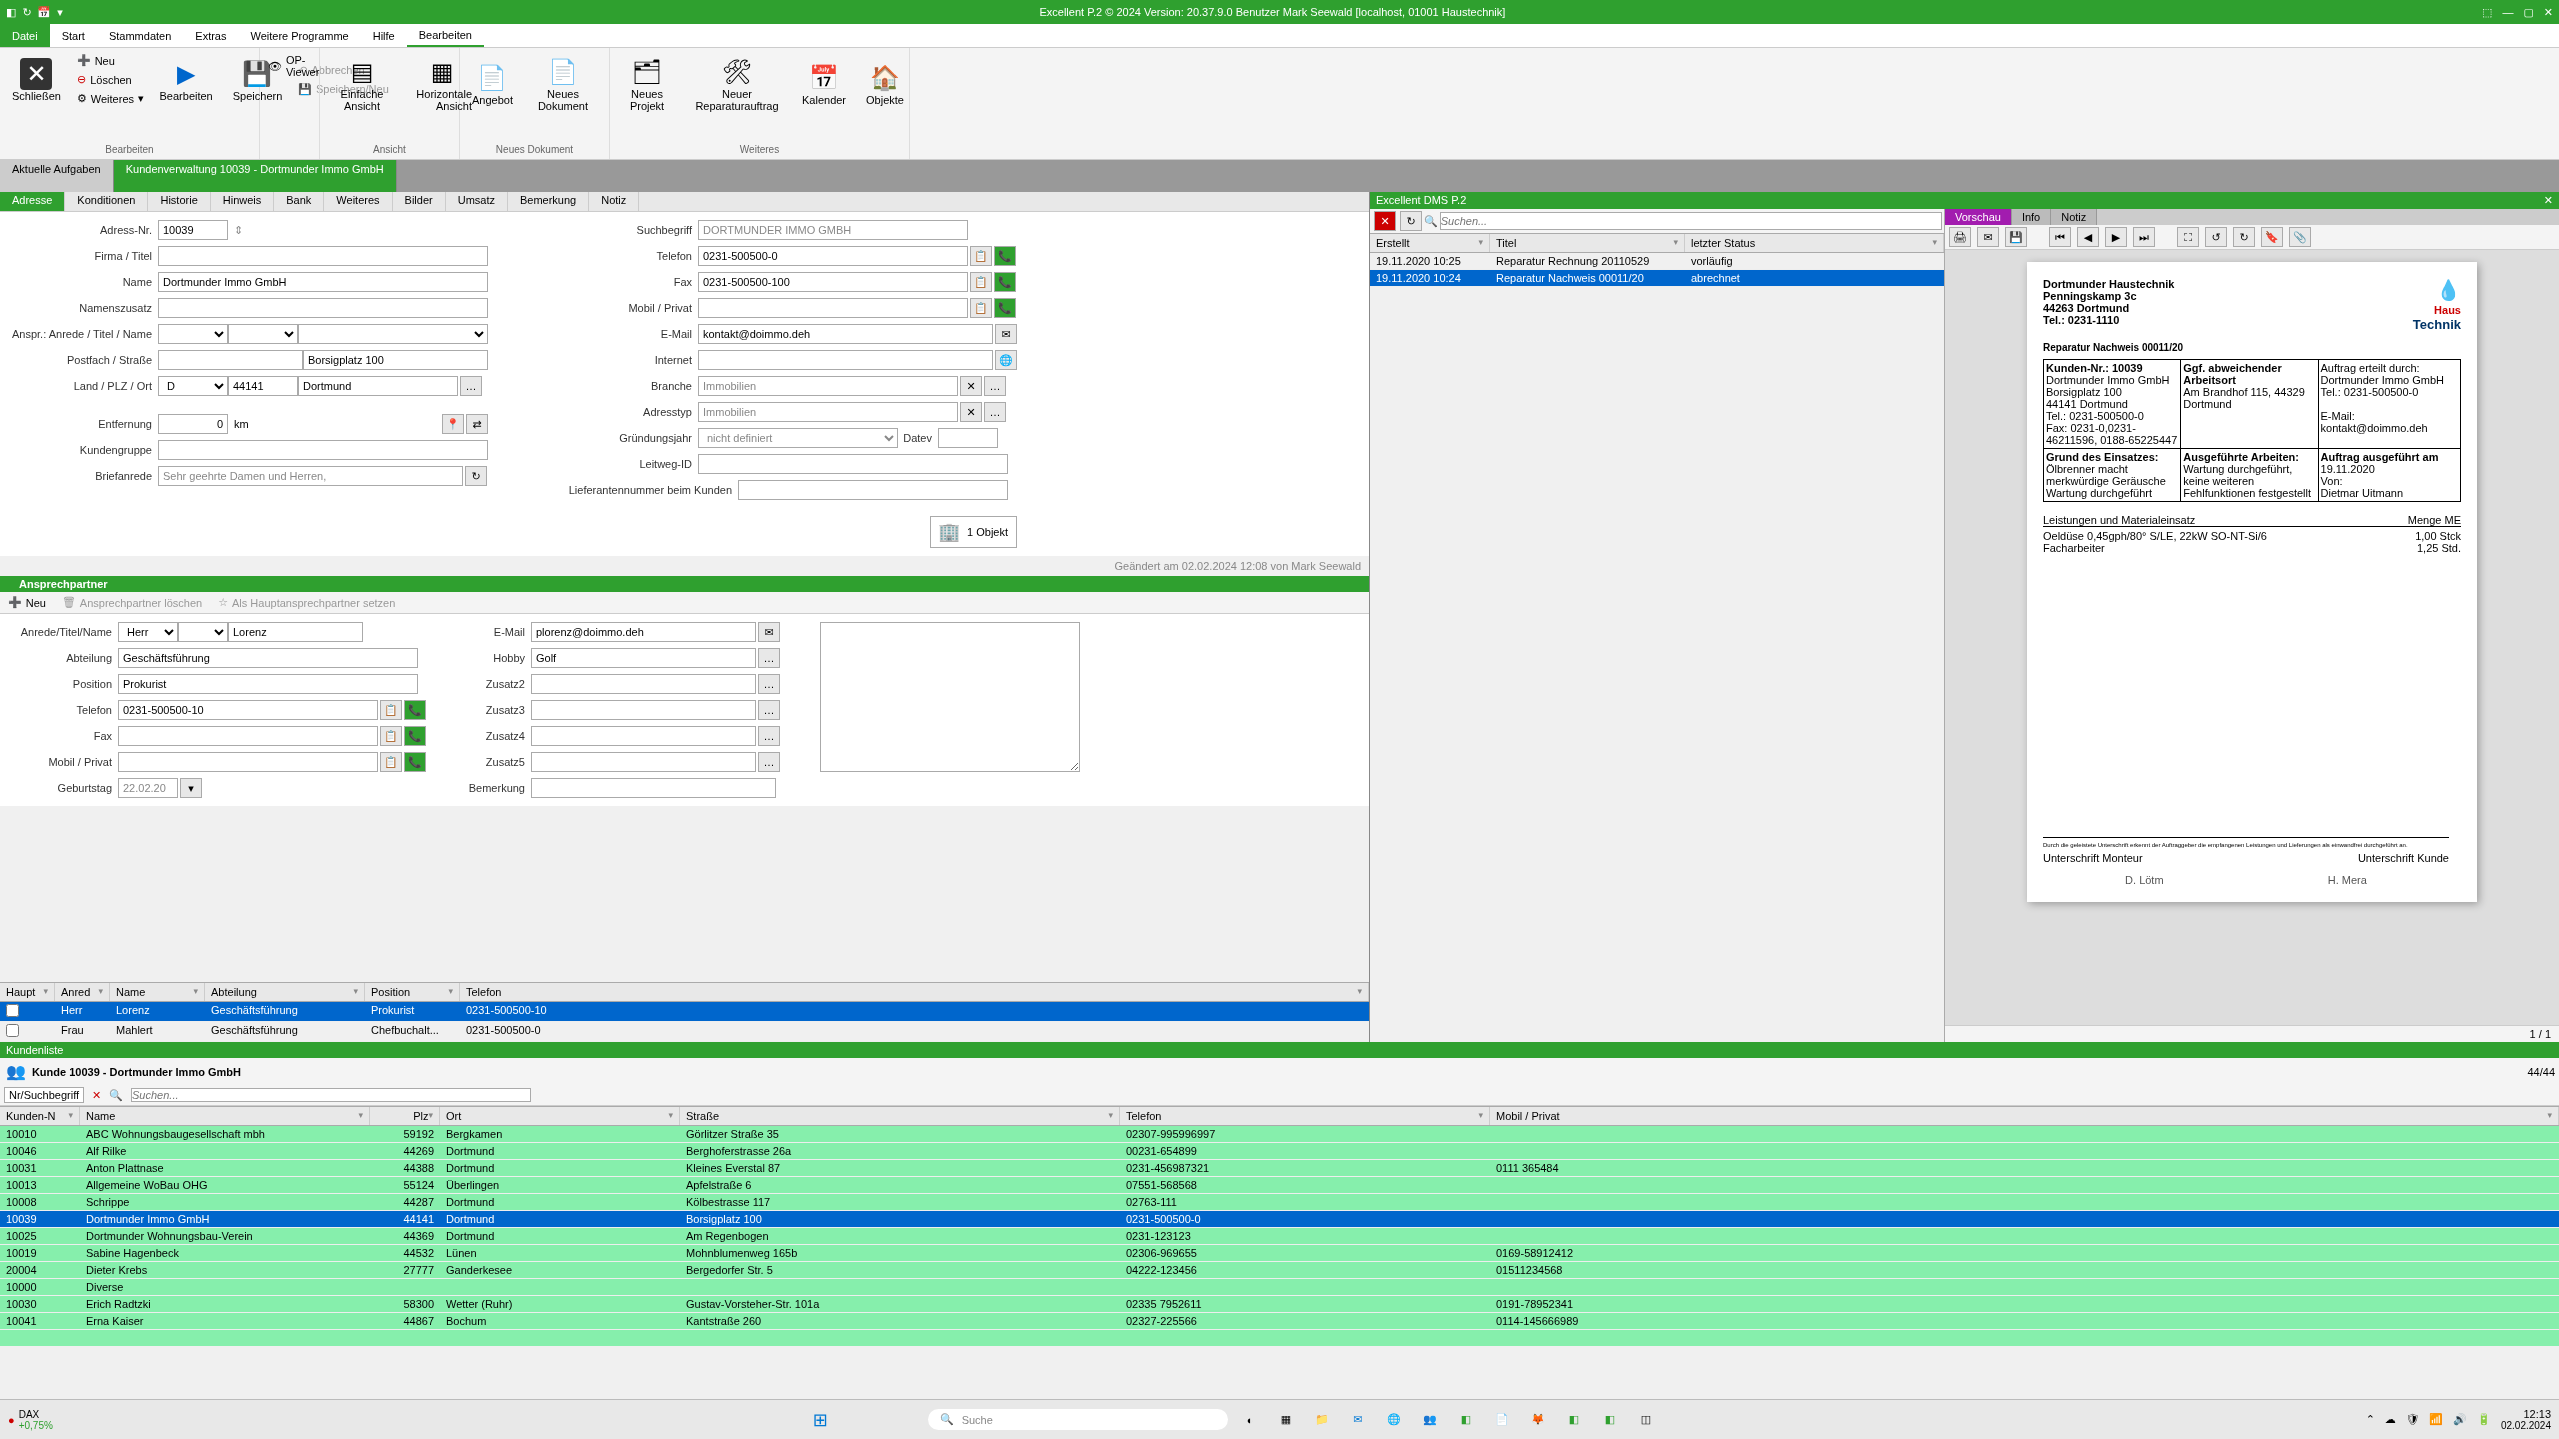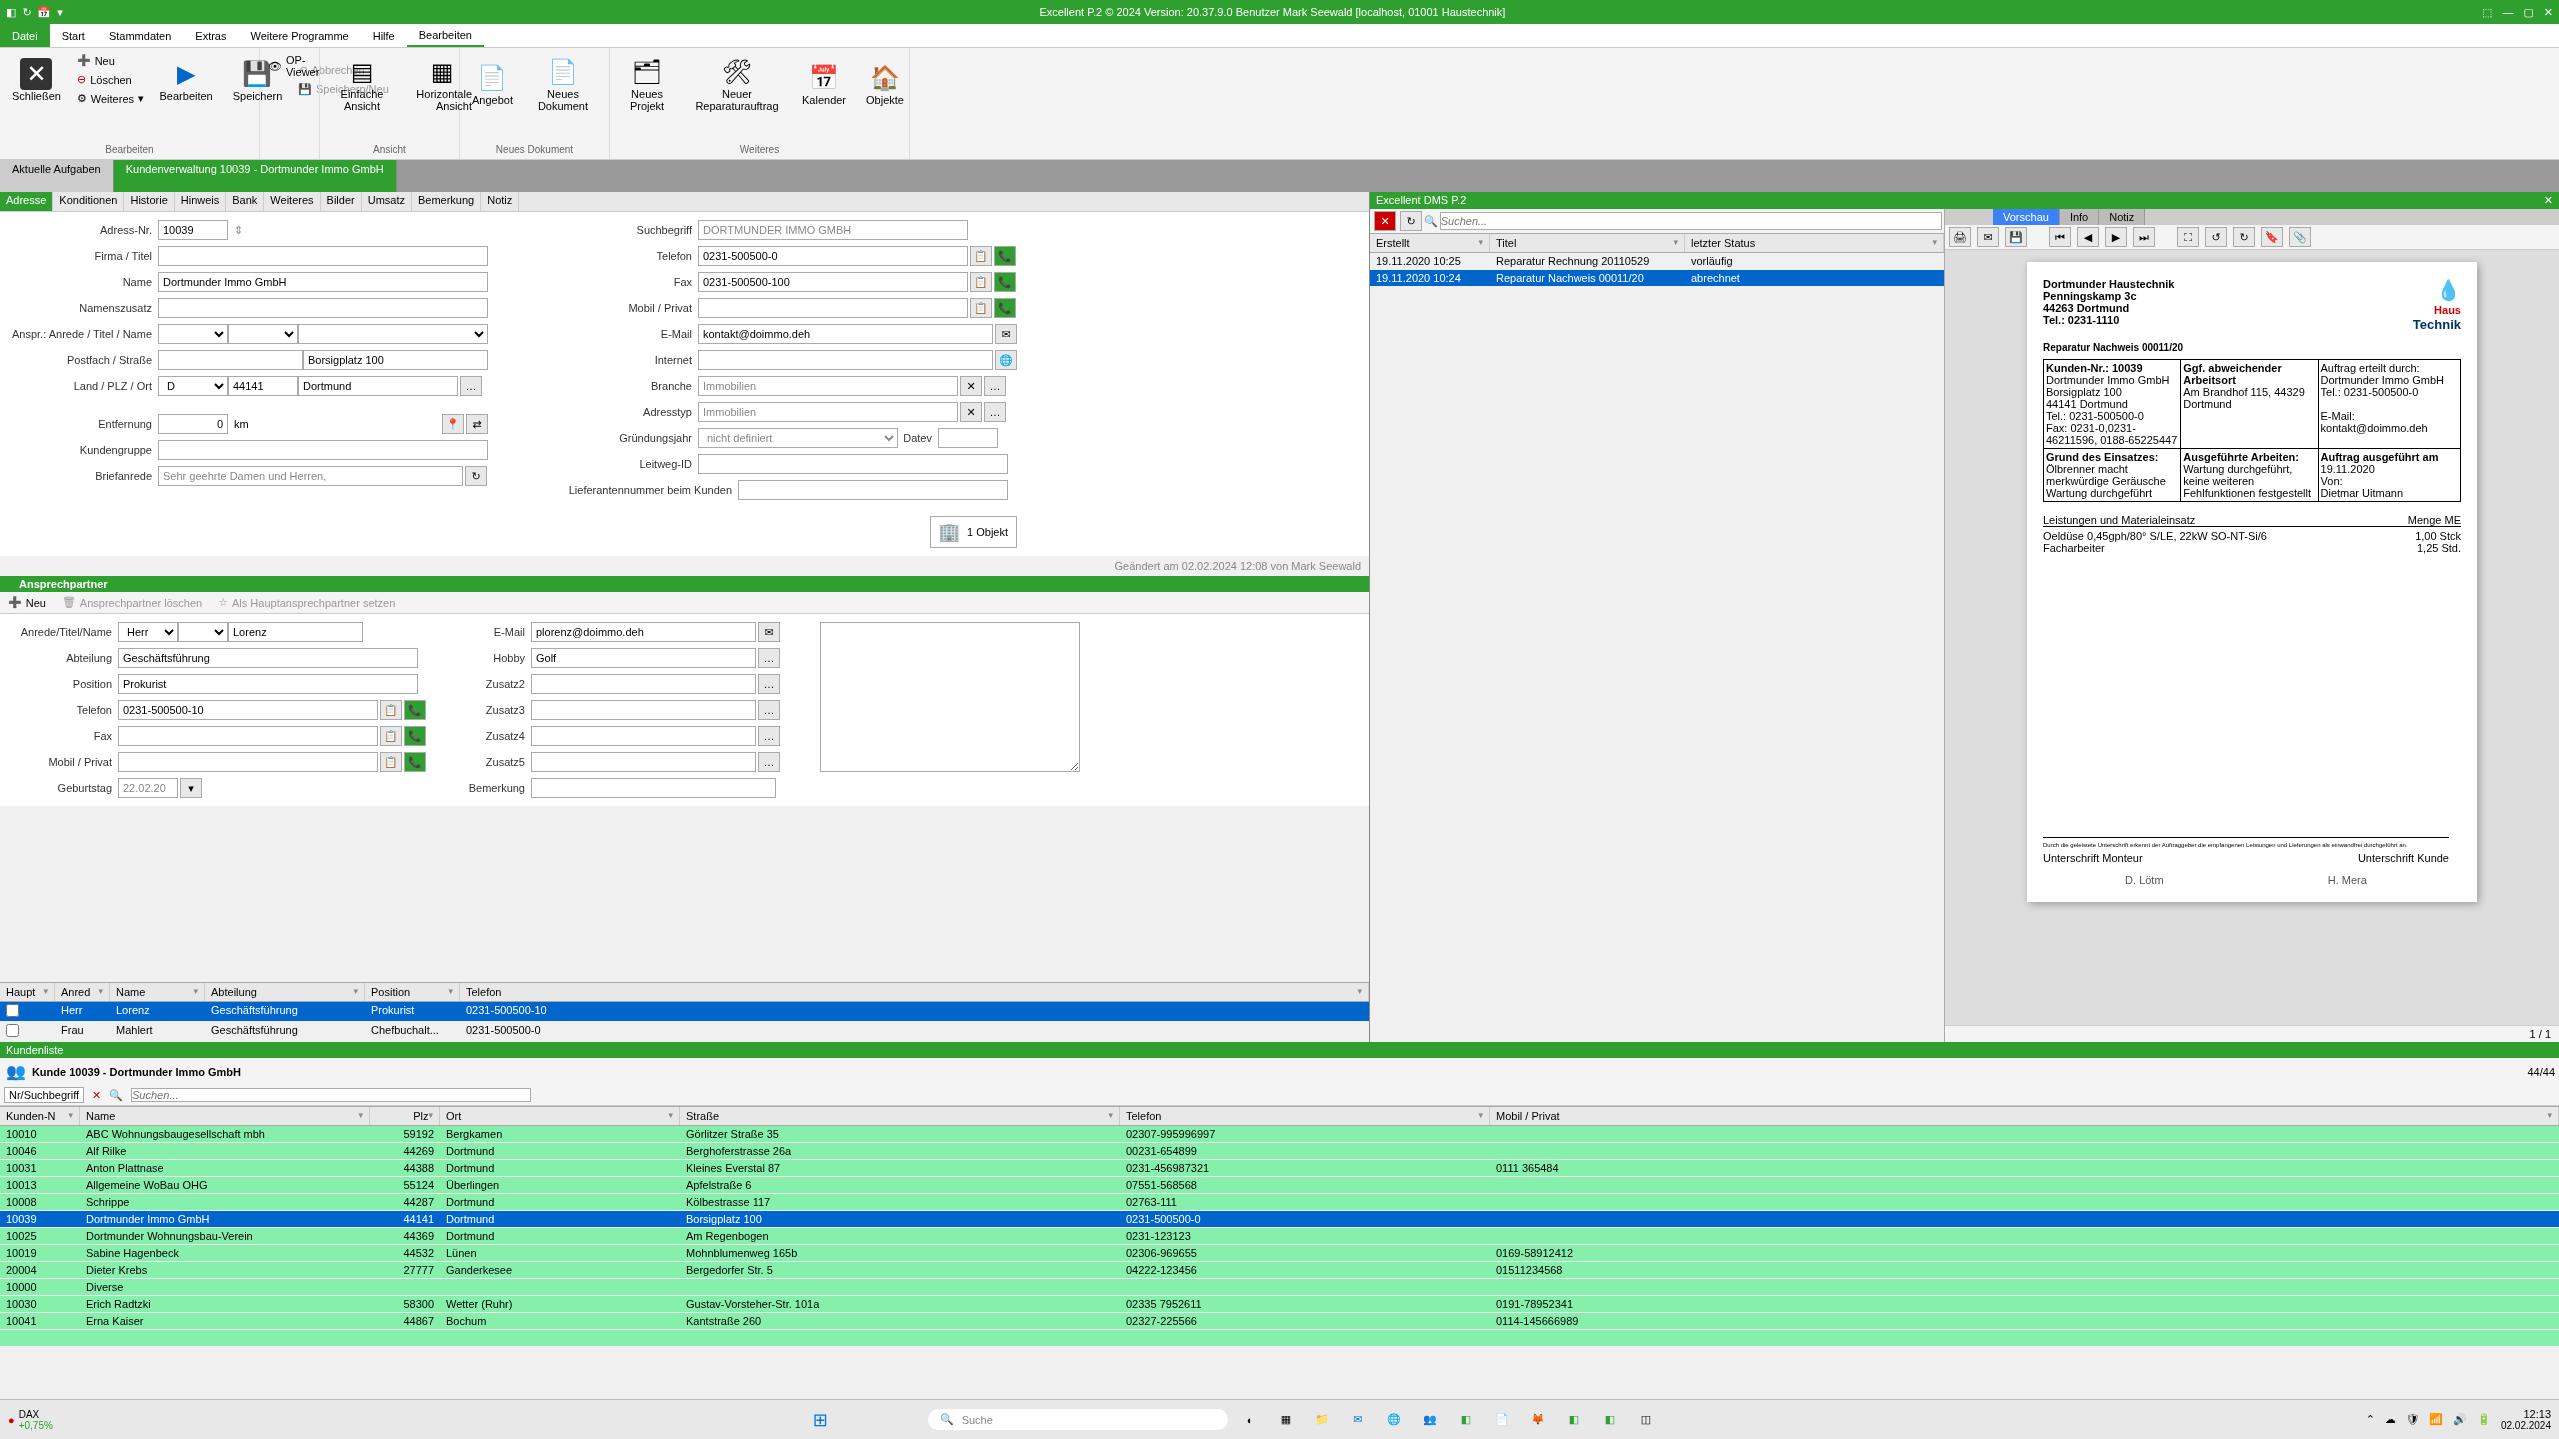--- a/index.html
+++ b/index.html
@@ -17,21 +17,21 @@
 .ribbon-group-label { text-align: center; font-size: 10px; color: #666; }
 .ribbon-big-btn { display: flex; flex-direction: column; align-items: center; justify-content: center; padding: 4px 8px; cursor: pointer; }
 .ribbon-big-btn .icon { width: 32px; height: 32px; display: flex; align-items: center; justify-content: center; font-size: 24px; }
 .ribbon-small-btn { display: flex; align-items: center; gap: 4px; padding: 2px 4px; cursor: pointer; }
 .ribbon-row { display: flex; flex-direction: row; gap: 4px; }
 .ribbon-col { display: flex; flex-direction: column; gap: 2px; }
 .doc-tabs { height: 32px; background: #999; display: flex; }
 .doc-tab { padding: 3px 12px; background: #ccc; border-right: 1px solid #888; cursor: pointer; }
 .doc-tab.active { background: #2fa02f; color: #fff; }
 .subtabs { height: 20px; background: #e8e8e8; display: flex; border-bottom: 1px solid #ccc; }
-.subtab { padding: 2px 6px; cursor: pointer; border-right: 1px solid #ccc; }
+.subtab { padding: 2px 12px; cursor: pointer; border-right: 1px solid #ccc; }
 .subtab.active { background: #2fa02f; color: #fff; }
 .main-split { display: flex; height: 850px; }
 .left-col { flex: 1; display: flex; flex-direction: column; }
 .right-col { width: 1190px; display: flex; flex-direction: column; border-left: 1px solid #888; }
 .form-area { background: #fff; padding: 8px; display: flex; gap: 60px; }
 .form-col { display: flex; flex-direction: column; gap: 6px; }
 .form-row { display: flex; align-items: center; }
 .form-row label { width: 150px; text-align: right; padding-right: 6px; color: #333; }
 .form-row input, .form-row select { border: 1px solid #aaa; height: 20px; padding: 1px 4px; background: #fff; }
 .icon-btn { width: 22px; height: 20px; border: 1px solid #aaa; background: #e8e8e8; display: inline-flex; align-items: center; justify-content: center; cursor: pointer; margin-left: 2px; }
@@ -41,21 +41,21 @@
 .contact-form { background: #fff; padding: 8px; display: flex; gap: 40px; }
 .grid-header { background: #e8e8e8; display: flex; border-bottom: 1px solid #aaa; border-top: 1px solid #aaa; }
 .grid-header .col { padding: 3px 6px; border-right: 1px solid #ccc; display: flex; justify-content: space-between; }
 .grid-row { display: flex; border-bottom: 1px solid #eee; cursor: pointer; }
 .grid-row .col { padding: 2px 6px; overflow: hidden; white-space: nowrap; }
 .grid-row.selected { background: #0066cc; color: #fff; }
 .dms-header { background: #2fa02f; color: #fff; padding: 2px 6px; display: flex; justify-content: space-between; }
 .dms-toolbar { background: #f4f4f4; padding: 2px; display: flex; gap: 2px; align-items: center; }
 .dms-tabs { display: flex; background: #ccc; }
 .dms-tab { padding: 2px 10px; background: #bbb; cursor: pointer; border-right: 1px solid #999; }
-.dms-tab.active { background: #3b82f6; color: #fff; margin-left: 48px; }
+.dms-tab.active { background: #a21caf; color: #fff; }
 .preview-toolbar { background: #f4f4f4; padding: 2px; display: flex; gap: 4px; border-bottom: 1px solid #ccc; }
 .preview-area { flex: 1; background: #ddd; display: flex; justify-content: center; align-items: flex-start; padding: 12px; overflow: auto; }
 .doc-page { width: 450px; min-height: 640px; background: #fff; box-shadow: 2px 2px 8px rgba(0,0,0,0.3); padding: 16px; font-size: 8px; position: relative; }
 .kundenliste-header { background: #2fa02f; color: #fff; padding: 2px 6px; }
 .kundenliste-title { background: #f4f4f4; padding: 4px 6px; display: flex; align-items: center; gap: 6px; }
 .taskbar { position: absolute; bottom: 0; left: 0; right: 0; height: 40px; background: #e8e8e8; display: flex; align-items: center; padding: 0 8px; border-top: 1px solid #bbb; }
 .taskbar .search { flex: 0 0 300px; background: #fff; border-radius: 16px; padding: 4px 12px; margin-left: 100px; display: flex; align-items: center; gap: 8px; }
 .taskbar .tray { margin-left: auto; display: flex; gap: 10px; align-items: center; }
 .taskbar-icons { display: flex; gap: 8px; margin-left: 8px; }
 .taskbar-icon { width: 28px; height: 28px; display: flex; align-items: center; justify-content: center; }

